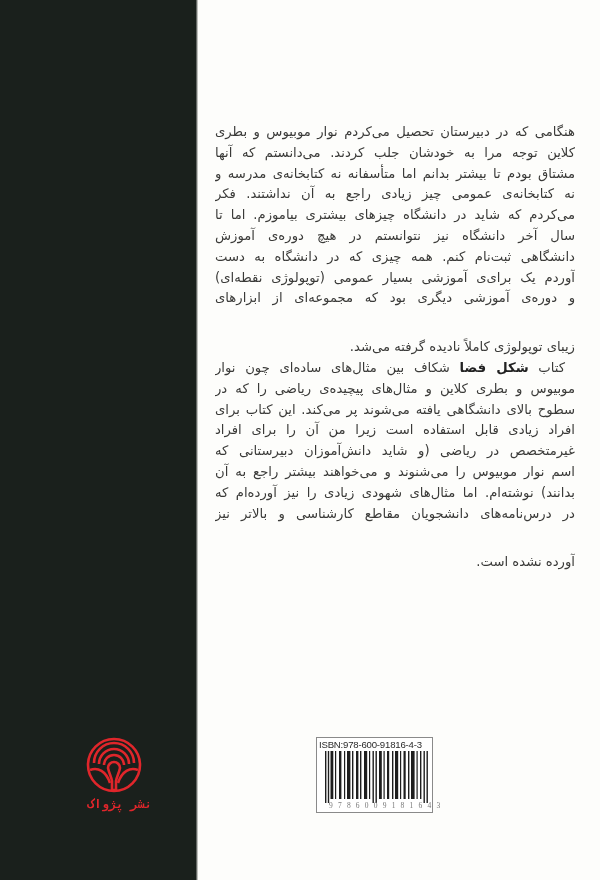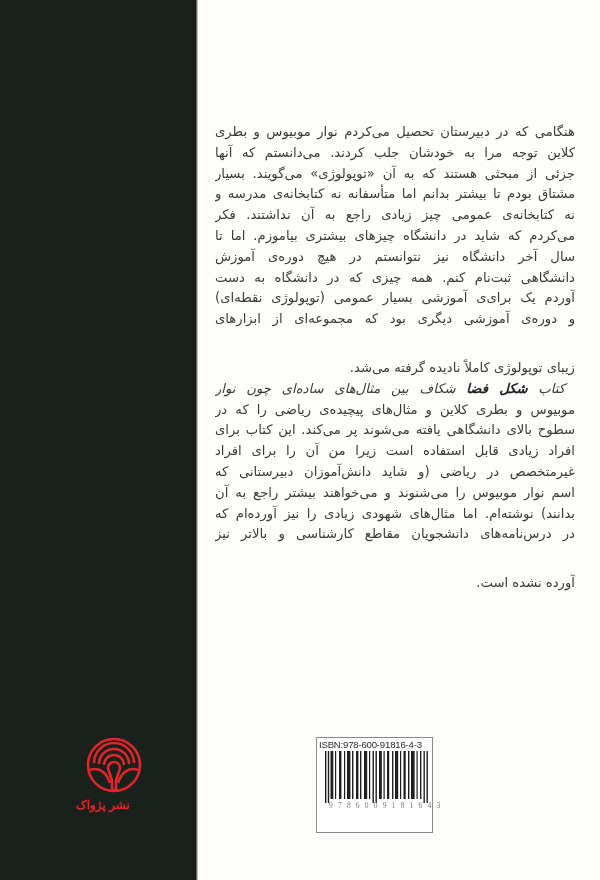--- a/index.html
+++ b/index.html
@@ -58,21 +58,20 @@
       text-align-last: justify;
       height: 20.8px;
       overflow: hidden;
     }
     .blurb .line.last {
       text-align-last: right;
       margin-top: 28px;
     }
     .blurb .line.indent {
       padding-right: 10px;
-      font-style: italic;
     }
     .blurb b {
       font-weight: bold;
       color: #222;
     }
     .logo {
       position: absolute;
       left: 76px;
       top: 730px;
       width: 76px;
@@ -81,34 +80,34 @@
     .logo svg {
       position: absolute;
       left: 10px;
       top: 5px;
     }
     .logo-text {
       position: absolute;
       left: 0;
       top: 68px;
       width: 76px;
-      text-align: left;
+      text-align: right;
       direction: rtl;
       color: #e0262b;
-      font-family: Liberation Sans, sans-serif;
+      font-family: Liberation Mono, monospace;
       font-size: 12px;
       font-weight: bold;
       line-height: 14px;
     }
     .barcode {
       position: absolute;
       left: 316px;
       top: 737px;
       width: 117px;
-      height: 96px;
+      height: 76px;
       border: 1px solid #8a8a8a;
       background: #fff;
       box-sizing: border-box;
       text-decoration: underline;
     }
     .isbn-label {
       position: absolute;
       left: 2px;
       top: 1px;
       font-family: "Liberation Sans", sans-serif;
@@ -139,21 +138,20 @@
 </head>
 <body>
 
 <div class="spine"></div>
 <div class="spine-edge"></div>
 <div class="page"></div>
 
 <div class="blurb">
   <span class="line">هنگامی که در دبیرستان تحصیل می‌کردم نوار موبیوس و بطری</span>
   <span class="line">کلاین توجه مرا به خودشان جلب کردند. می‌دانستم که آنها</span>
-  <span class="line">جزئی از مبحثی هستند که به آن «توپولوژی» می‌گویند. بسیار</span>
   <span class="line">مشتاق بودم تا بیشتر بدانم اما متأسفانه نه کتابخانه‌ی مدرسه و</span>
   <span class="line">نه کتابخانه‌ی عمومی چیز زیادی راجع به آن نداشتند. فکر</span>
   <span class="line">می‌کردم که شاید در دانشگاه چیزهای بیشتری بیاموزم. اما تا</span>
   <span class="line">سال آخر دانشگاه نیز نتوانستم در هیچ دوره‌ی آموزش</span>
   <span class="line">دانشگاهی ثبت‌نام کنم. همه چیزی که در دانشگاه به دست</span>
   <span class="line">آوردم یک برای‌ی آموزشی بسیار عمومی (توپولوژی نقطه‌ای)</span>
   <span class="line">و دوره‌ی آموزشی دیگری بود که مجموعه‌ای از ابزارهای</span>
   <span class="line last">زیبای توپولوژی کاملاً نادیده گرفته می‌شد.</span>
   <span class="line indent"><span>کتاب</span> <b>شکل فضا</b> <span>شکاف بین مثال‌های ساده‌ای چون نوار</span></span>
   <span class="line">موبیوس و بطری کلاین و مثال‌های پیچیده‌ی ریاضی را که در</span>

